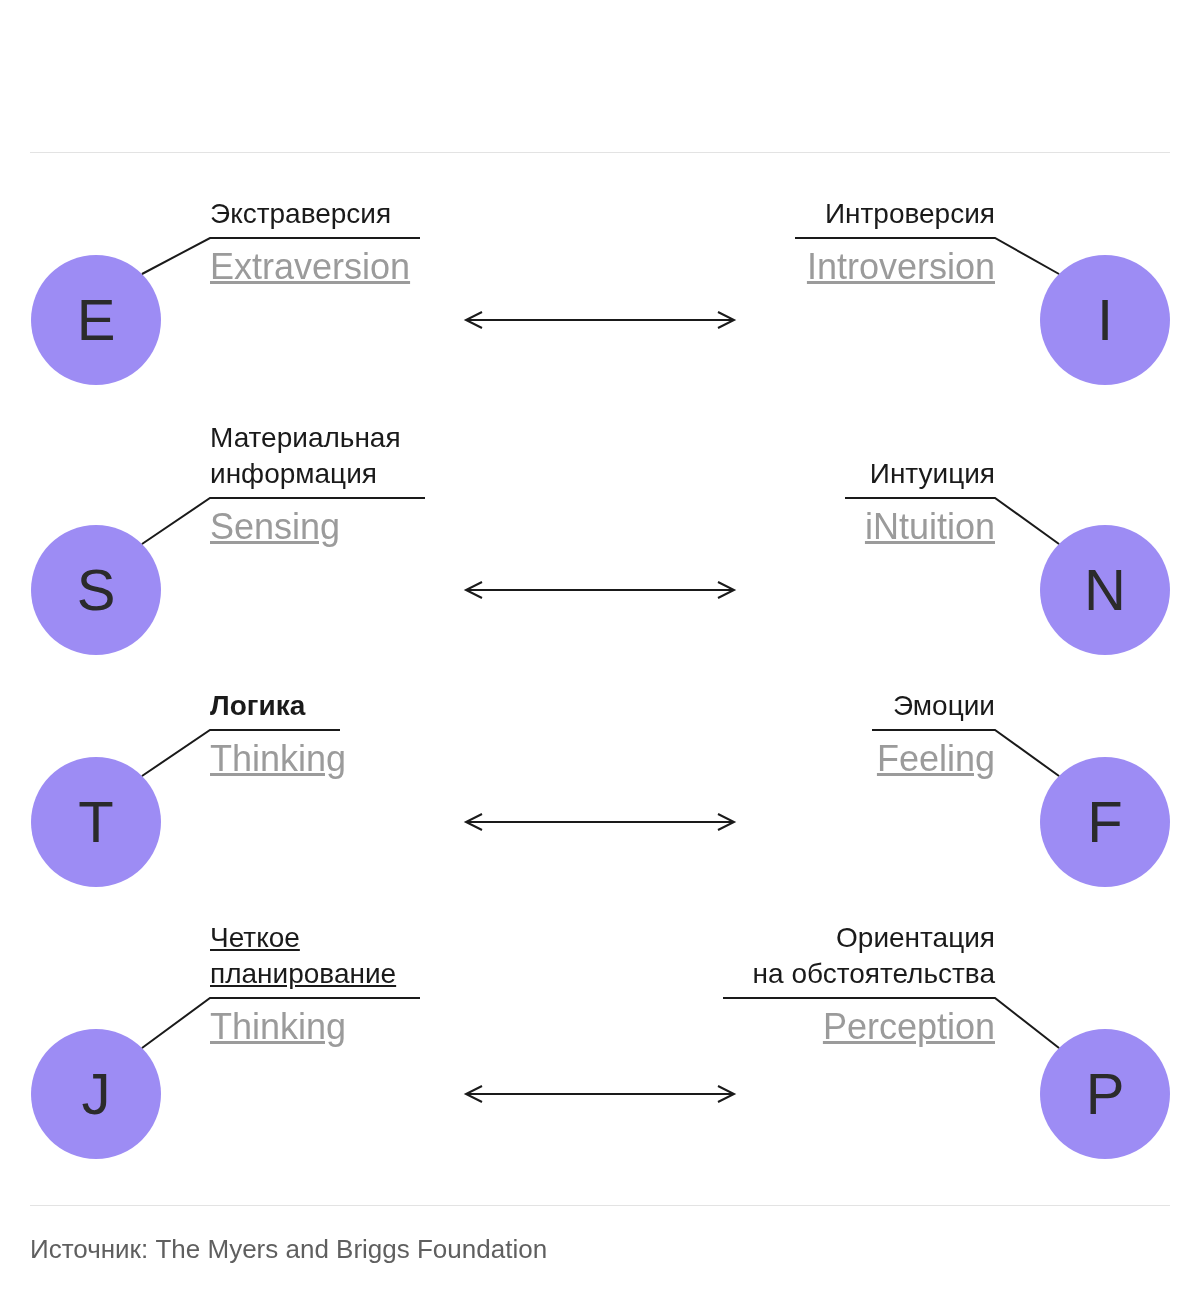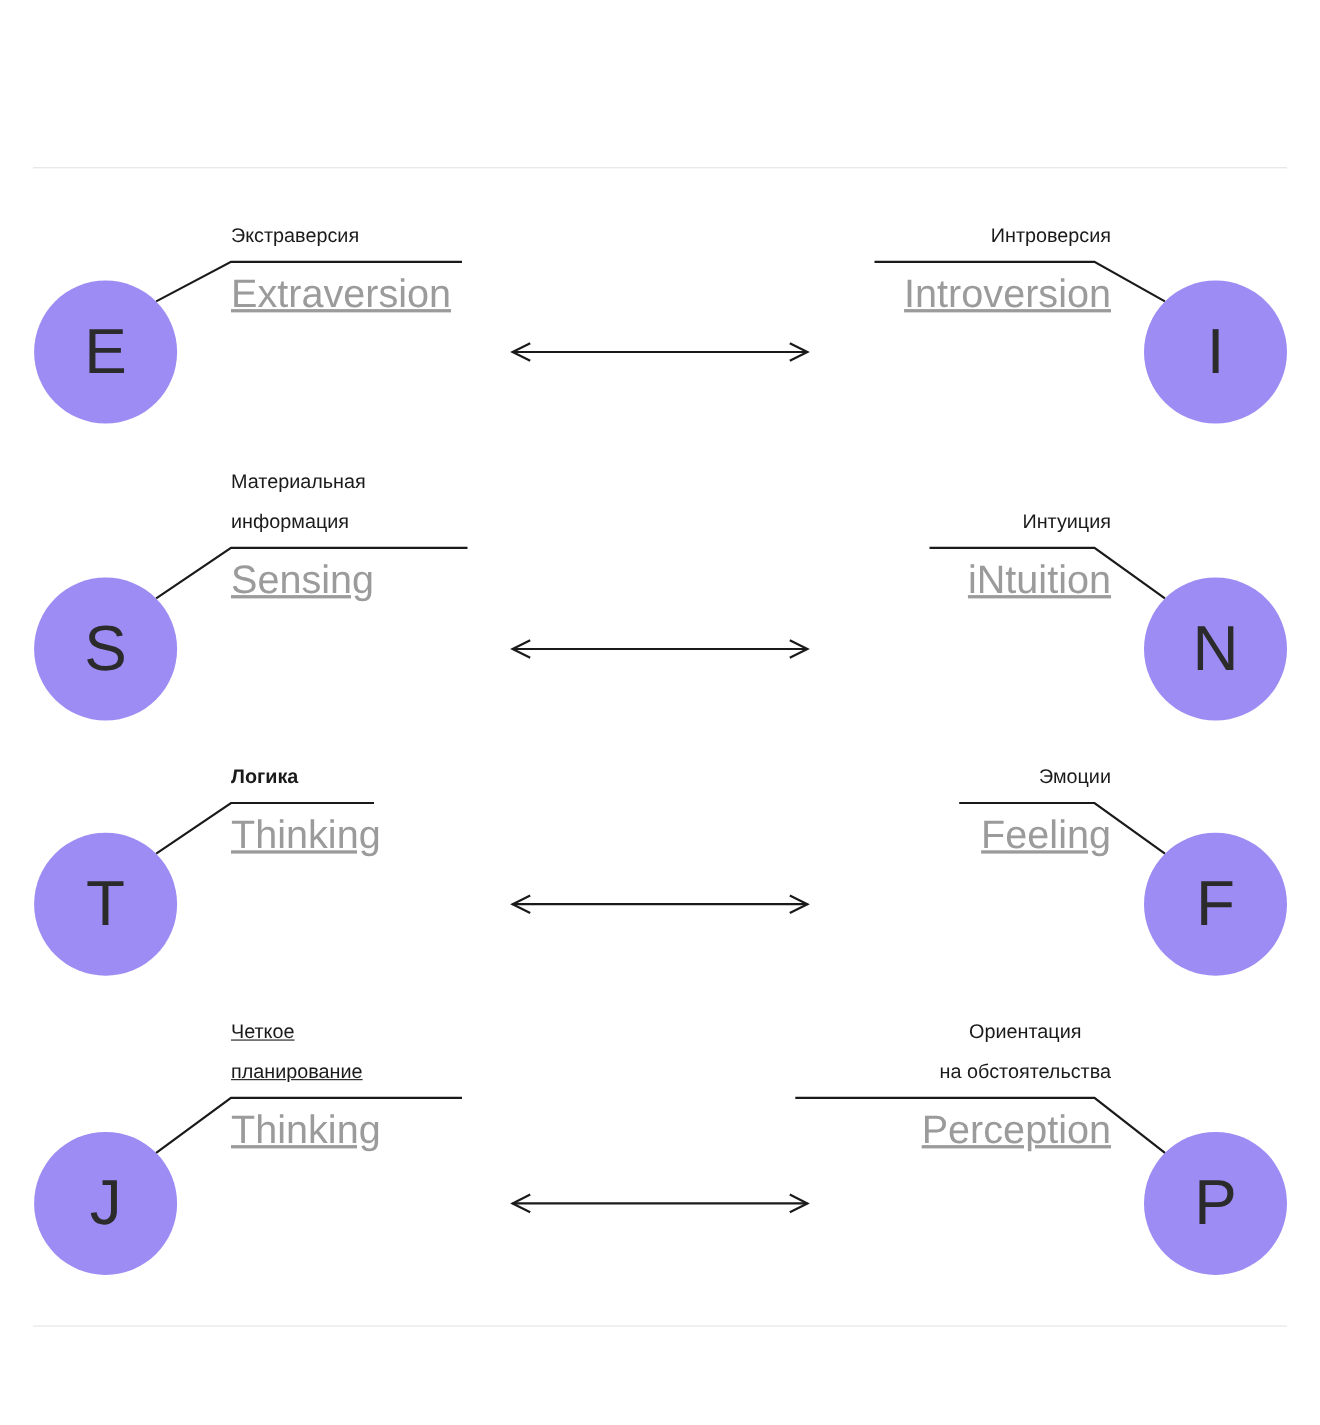--- a/index.html
+++ b/index.html
@@ -44,35 +44,35 @@
     justify-content: center;
   }
   .letter {
     font-size: 58px;
     line-height: 1;
     color: var(--letter, #2b2b2b);
   }
 
   .ru-label {
     position: absolute;
-    font-size: 18px;
+    font-size: 28px;
     line-height: 36px;
     color: var(--label-ru, #1a1a1a);
     white-space: pre-line;
   }
   .en-label {
     position: absolute;
     font-size: 36px;
     line-height: 34px;
     color: var(--label-en, #9b9b9b);
     white-space: pre-line;
     text-decoration: underline;
   }
   .left-align  { left: 210px;  text-align: left; }
-  .right-align { right: 190px; text-align: center; }
+  .right-align { right: 205px; text-align: right; }
 
   .lines {
     position: absolute;
     left: 0;
     top: 0;
     pointer-events: none;
   }
 
   .footer-text {
     position: absolute;
@@ -176,14 +176,15 @@
       <path d="M723,998 H995 L1059,1048"></path>
       <g>
         <path d="M466,1094 H734"></path>
         <path d="M482,1086 L466,1094 L482,1102"></path>
         <path d="M718,1086 L734,1094 L718,1102"></path>
       </g>
     </g>
   </svg>
 
   <div class="sep sep-bottom"></div>
+  <div class="footer-text footer-left">Источник: The Myers and Briggs Foundation</div>
 
 </div>
 
 </body></html>

